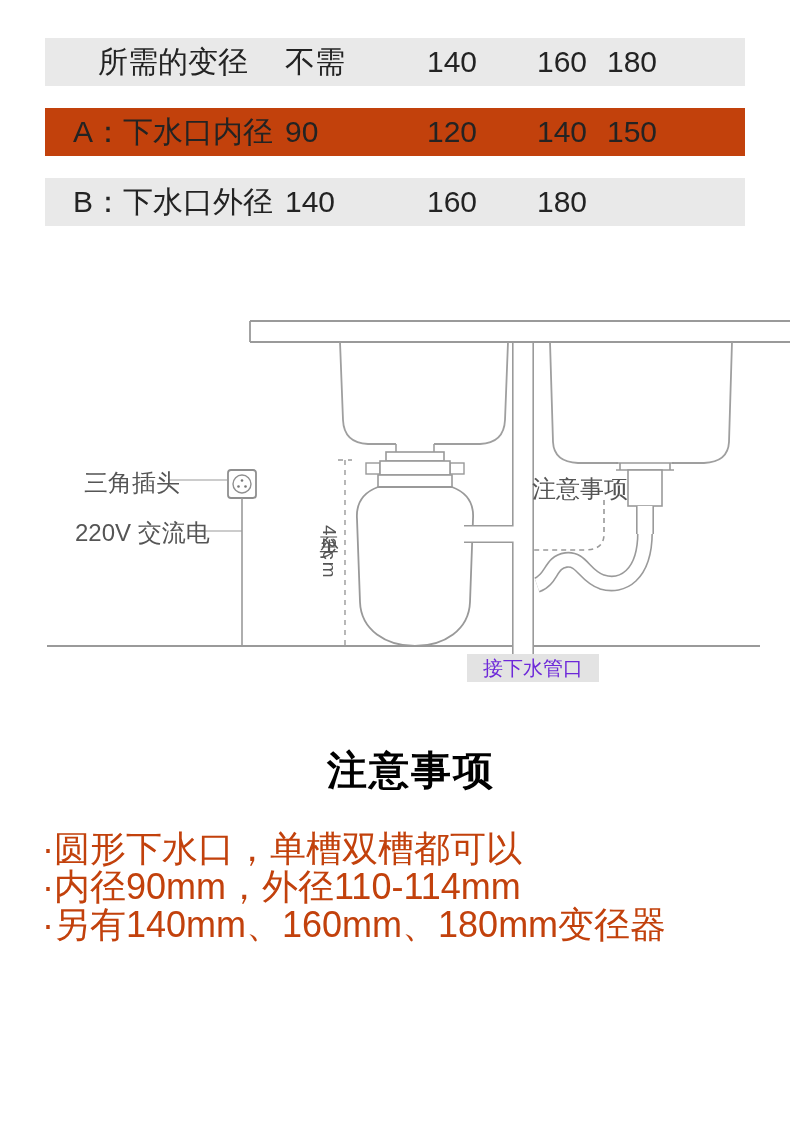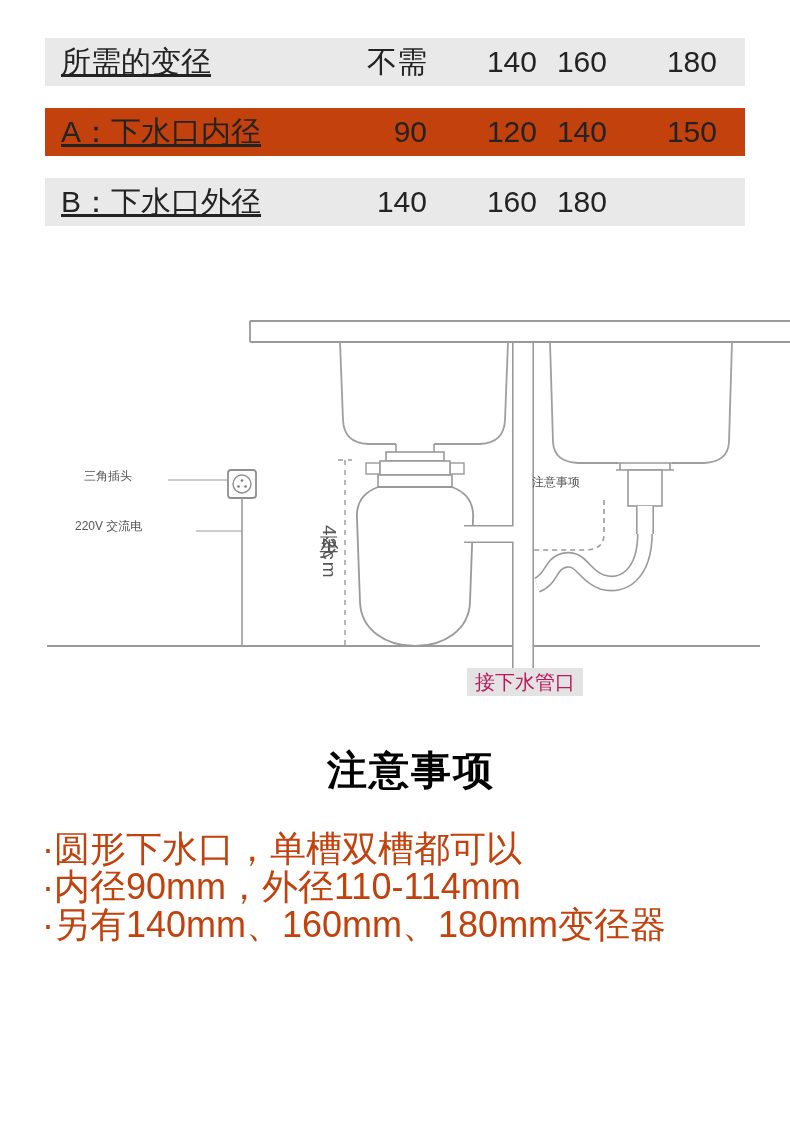--- a/index.html
+++ b/index.html
@@ -13,39 +13,39 @@
   .dim-label{font-size:22px;fill:#666;}
   
   .spec-table{margin:38px 45px 0 45px;}
   .spec-row{
     display:grid;grid-template-columns:240px 142px 110px 70px 110px;
     align-items:center;height:48px;margin-bottom:22px;
     font-size:30px;color:#232323;
   }
   .spec-row.gray{background:#e9e9e9;}
   .spec-row.light{background:#c2410c;}
-  .spec-row .name{text-align:left;padding-left:16px;white-space:nowrap;text-decoration:underline;}
-  .spec-row .val{text-align:right;white-space:nowrap;}
+  .spec-row .name{text-align:center;padding-left:16px;white-space:nowrap;}
+  .spec-row .val{text-align:left;white-space:nowrap;}
   
   .install{position:relative;width:790px;height:410px;margin-top:68px;}
   .install svg{position:absolute;left:0;top:0;}
   .diag-label{
-    position:absolute;font-size:12px;color:#555;white-space:nowrap;line-height:1.1;
+    position:absolute;font-size:24px;color:#555;white-space:nowrap;line-height:1.1;
   }
   .label-plug{left:84px;top:176px;}
   .label-power{left:75px;top:226px;}
   .label-height{
     left:318px;top:227px;
     writing-mode:vertical-rl;text-orientation:mixed;
     font-size:19px;color:#555;letter-spacing:2px;
   }
   .label-dishwasher{left:532px;top:182px;}
   .label-drainbox{
-    left:467px;top:374px;background:#e3e3e3;color:#be185d;
-    padding:3px 8px;font-size:20px;
+    left:467px;top:360px;background:#e3e3e3;color:#6d28d9;
+    padding:3px 16px;font-size:20px;
   }
   
   .notes-title{
     margin:40px 0 0 0;text-align:center;font-size:40px;font-weight:bold;
     color:#000;line-height:52px;letter-spacing:2px;padding-left:32px;
   }
   .notes{margin:34px 0 0 42px;}
   .note-item{font-size:36px;line-height:38px;color:#c2410c;white-space:nowrap;}
   svg text{font-family:"Liberation Sans","DejaVu Sans",sans-serif;}
 </style>

